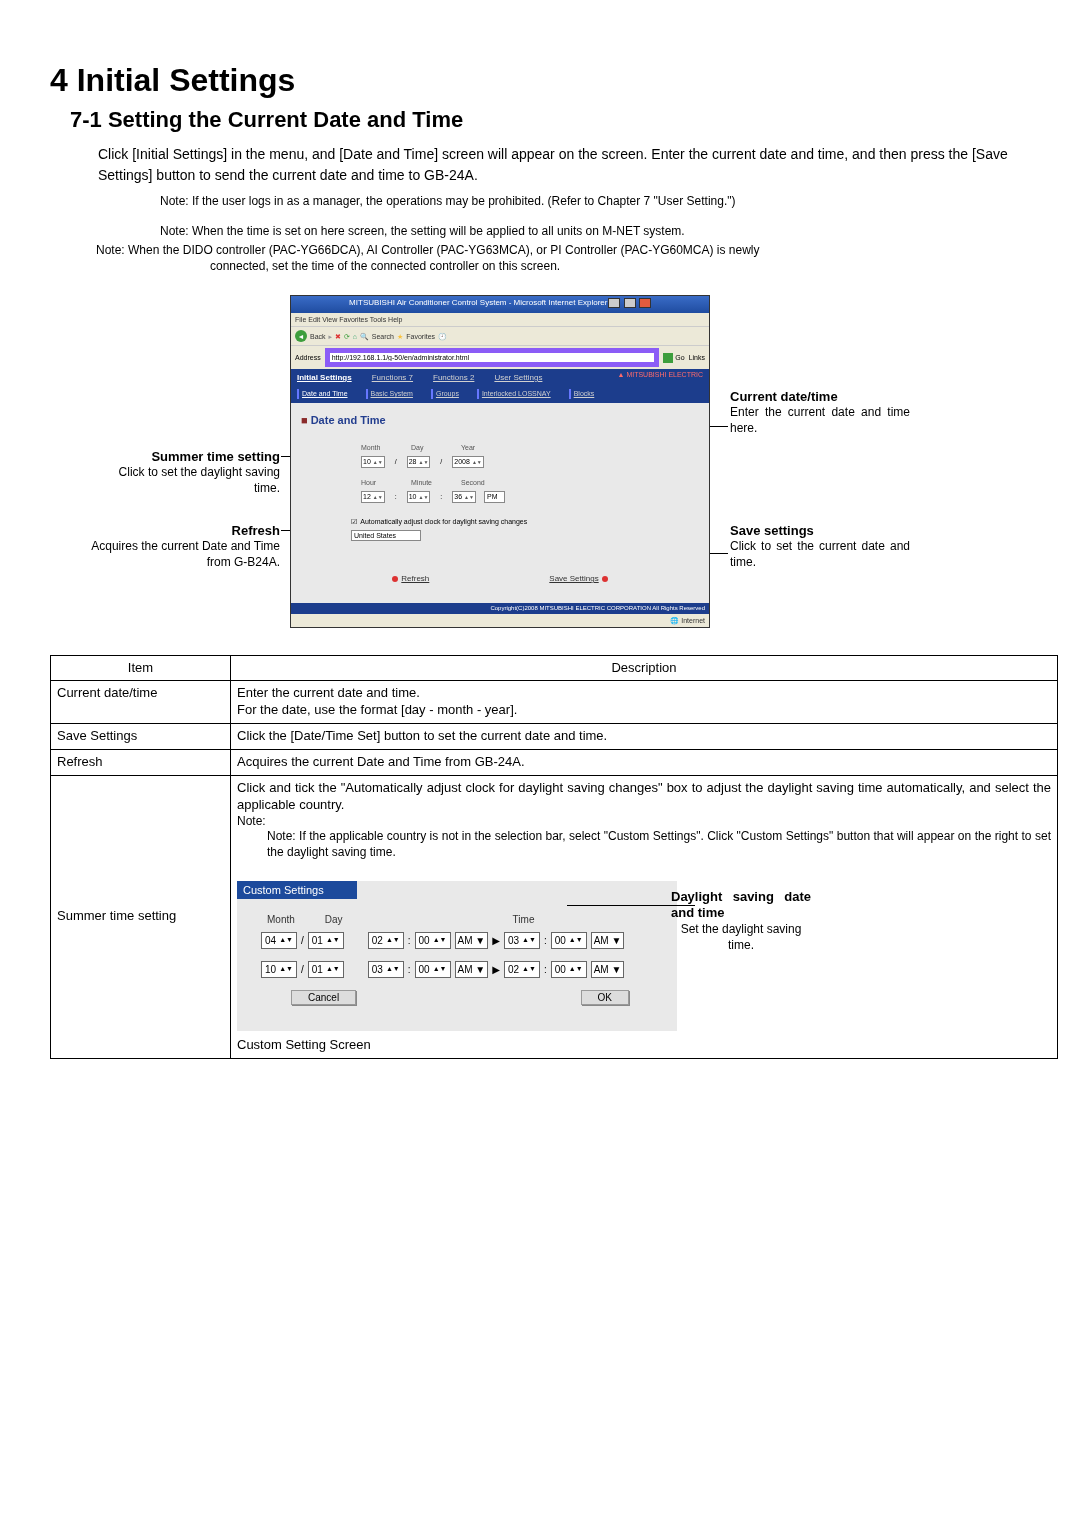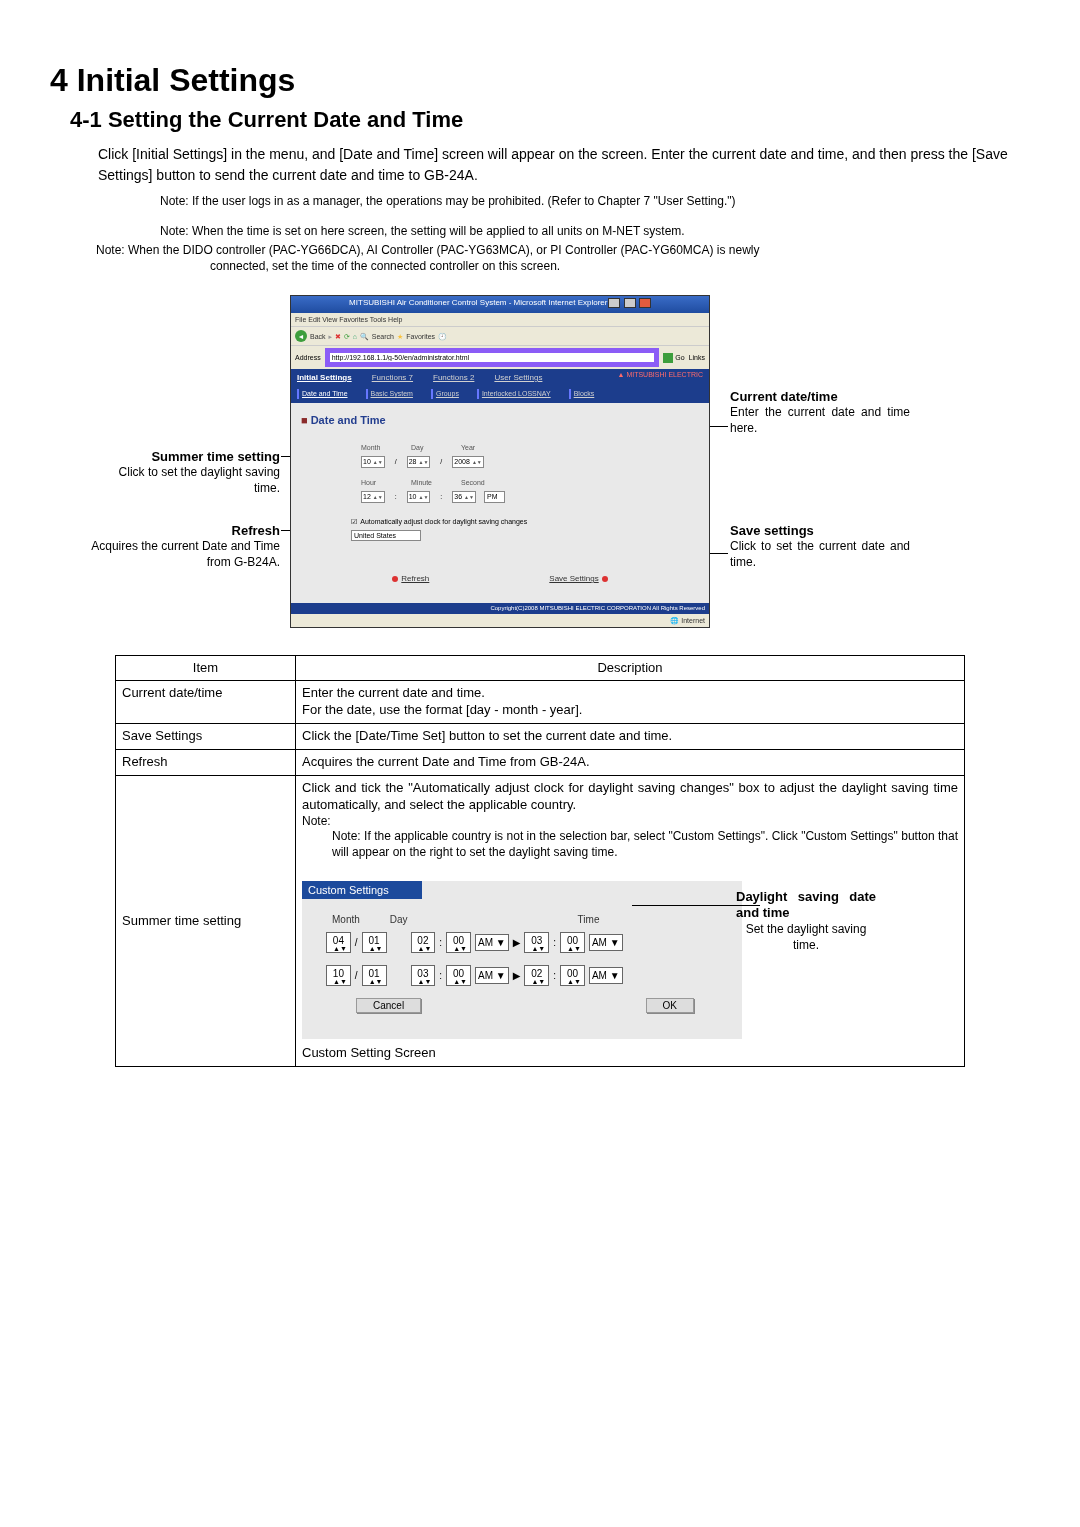--- a/index.html
+++ b/index.html
@@ -178,21 +178,21 @@
     background: #000;
     height: 1px;
   }
   .l1 { left: 191px; top: 161px; width: 60px; }
   .l2 { left: 191px; top: 235px; width: 84px; }
   .l3 { left: 444px; top: 131px; width: 194px; }
   .l4 { left: 478px; top: 258px; width: 160px; }
 
   
   .desc-table {
-    width: 850px;
+    width: 1008px;
     margin: 0 auto;
     border-collapse: collapse;
     font-size: 13px;
   }
   .desc-table th, .desc-table td {
     border: 1px solid #000;
     padding: 4px 6px;
     vertical-align: top;
     text-align: left;
   }
@@ -214,21 +214,21 @@
   .custom-body {
     padding: 14px 18px 10px 24px;
     font-size: 10px;
   }
   .custom-labels { display:flex; gap:30px; font-size:10px; color:#333; margin-bottom:6px; margin-left:6px; }
   .custom-row {
     display: flex; align-items: center; gap: 4px; margin-bottom: 12px;
   }
   .spin2 {
     background:#fff; border:1px solid #666; font-size:10px; padding:1px 3px;
-    display:inline-flex; align-items:center;flex-direction:column;
+    display:inline-flex; align-items:center;
   }
   .spin2 .a { display:inline-flex; flex-direction:column; line-height:0.6; font-size:7px; margin-left:3px; }
   .ampm { background:#fff; border:1px solid #666; font-size:10px; padding:1px 2px; }
   .tri { font-size: 10px; }
   .custom-btns {
     display:flex; justify-content:space-between; padding: 0 30px;
   }
   .custom-btns button {
     background: #ddd; border: 1px solid #999; padding: 1px 16px; font-size: 10px;
     box-shadow: 1px 1px 0 #888;
@@ -242,21 +242,21 @@
     width: 150px;
     font-size: 12px;
     text-align: justify;
   }
   .cell-for-custom { position: relative; }
 </style>
 </head>
 <body>
 
 <h1>4 Initial Settings</h1>
-<h2>4-1 Setting the Current Date and Time</h2>
+<h2>7-1 Setting the Current Date and Time</h2>
 <p class="intro">Click [Initial Settings] in the menu, and [Date and Time] screen will appear on the screen. Enter the current date and time, and then press the [Save Settings] button to send the current date and time to GB-24A.</p>
 <p class="note">Note: If the user logs in as a manager, the operations may be prohibited. (Refer to Chapter 7 "User Setting.")</p>
 <p class="note2">Note: When the time is set on here screen, the setting will be applied to all units on M-NET system.</p>
 <p class="note3">Note: When the DIDO controller (PAC-YG66DCA), AI Controller (PAC-YG63MCA), or PI Controller (PAC-YG60MCA) is newly</p>
 <p class="note3b">connected, set the time of the connected controller on this screen.</p>
 
 <div class="diagram">
 
   <div class="callout left1">
     <div class="ctitle">Summer time setting</div>

